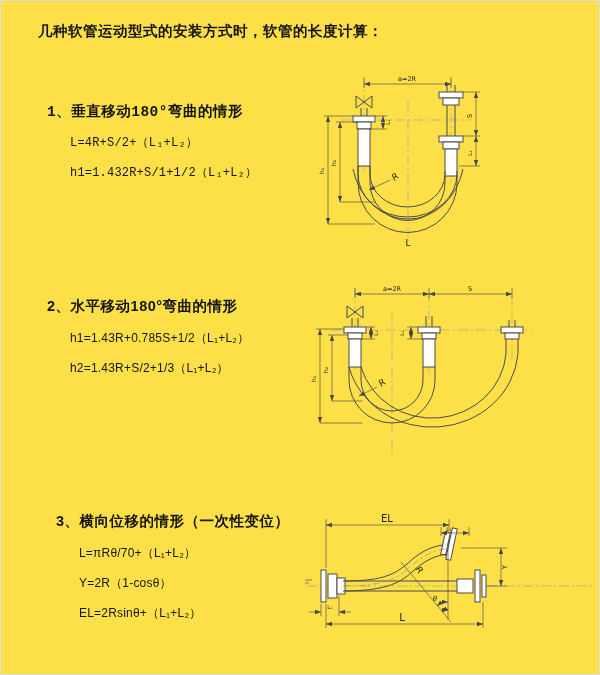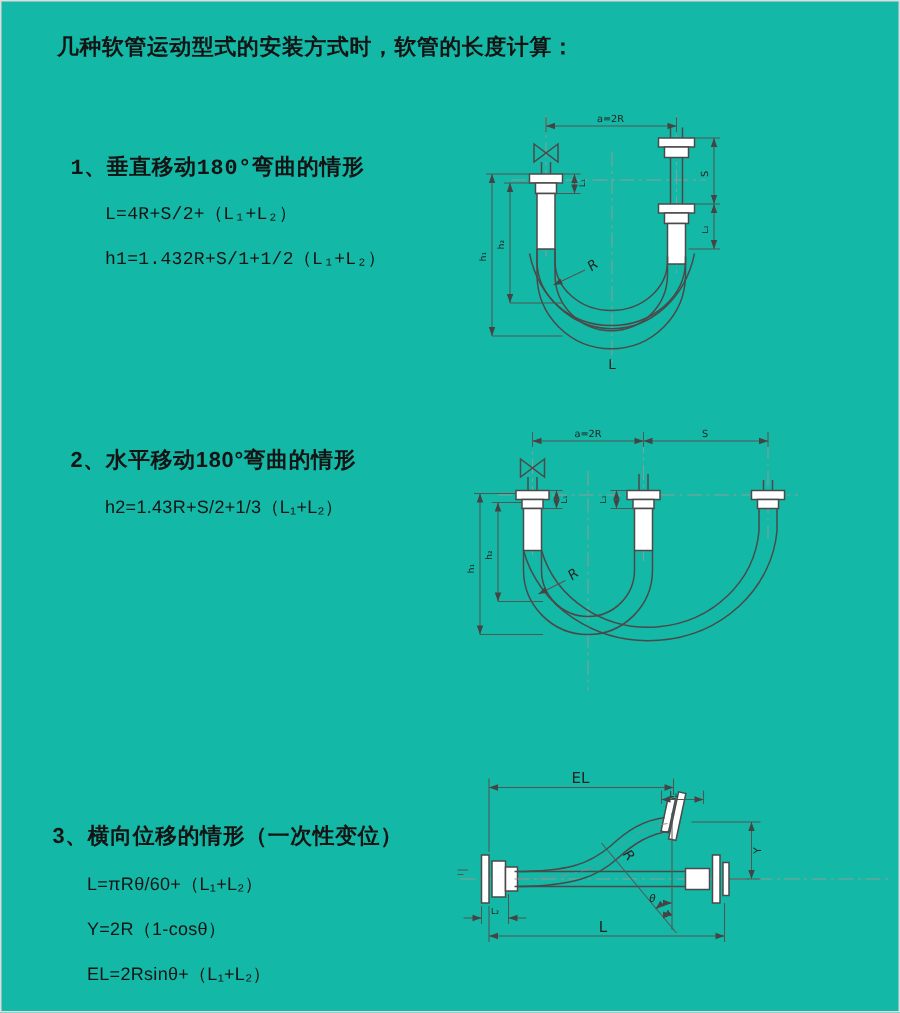--- a/index.html
+++ b/index.html
@@ -1,17 +1,17 @@
 <!DOCTYPE html>
 <html><head>
 <meta charset="utf-8">
 <style>
   html,body { margin:0; padding:0; }
   body { width:600px; height:675px; background:#f6f6f4; font-family:"Liberation Sans","DejaVu Sans",sans-serif; }
-  .page { position:relative; width:598px; height:673px; background:#14b8a6; border:1px solid #ddd; overflow:hidden; color:#141414; }
+  .page { position:relative; width:598px; height:673px; background:#fde047; border:1px solid #ddd; overflow:hidden; color:#141414; }
   .title { position:absolute; left:37px; top:21px; font-size:14.5px; font-weight:bold; letter-spacing:.5px; }
   .section { position:absolute; }
   .sec-heading { font-size:14.5px; font-weight:bold; letter-spacing:.5px; margin-bottom:7px; }
   .formulas { margin-left:23px; font-size:12px; line-height:30px; letter-spacing:.2px; }
   .diagram { position:absolute; }
   
   .ln   { stroke:#4a4a4a; stroke-width:1; fill:none; }
   .part { stroke:#4a4a4a; stroke-width:1; fill:#ffffff; }
   .dim  { stroke:#555; stroke-width:.7; fill:none; }
   .cl   { stroke:#9a9a9a; stroke-width:.6; fill:none; stroke-dasharray:10 3 2 3; }
@@ -105,20 +105,21 @@
       <line class="dim" x1="77" y1="109" x2="56" y2="119" marker-end="url(#arr1)"></line>
       <text class="dlabel" transform="rotate(-38 84 108)" x="84" y="108" font-size="9" font-style="italic" text-anchor="middle">R</text>
 
       <text class="dlabel" x="95" y="175" font-size="9" text-anchor="middle">L</text>
     </g>
   </svg>
 
   <div class="section" style="left:46px; top:296px;">
     <div class="sec-heading">2、水平移动180°弯曲的情形</div>
     <div class="formulas">
+      <div>h1=1.43R+0.785S+1/2（L₁+L₂）</div>
       <div>h2=1.43R+S/2+1/3（L₁+L₂）</div>
 
     </div>
   </div>
 
   <svg class="diagram" style="left:306px; top:283px;" width="292" height="188" viewBox="0 0 292 188">
     <defs>
       <marker id="arr2" viewBox="0 0 8 7" refX="7" refY="3.5" markerWidth="7" markerHeight="6" orient="auto-start-reverse" markerUnits="userSpaceOnUse">
         <path d="M0,1 L7,3.5 L0,6 Z" fill="#444"></path>
       </marker>
@@ -188,24 +189,24 @@
 
       <path class="dim" d="M111,43 H100 M116,55 H100"></path>
       <line class="dim" x1="104" y1="43" x2="104" y2="55" marker-start="url(#arr2)" marker-end="url(#arr2)"></line>
       <text class="dlabel" transform="rotate(-90 97 49)" x="97" y="49" font-size="5.5" text-anchor="middle">L₂</text>
 
       <line class="dim" x1="70" y1="103" x2="52" y2="112" marker-end="url(#arr2)"></line>
       <text class="dlabel" transform="rotate(-38 77 101)" x="77" y="101" font-size="9" font-style="italic" text-anchor="middle">R</text>
     </g>
   </svg>
 
-  <div class="section" style="left:34px; top:511px;margin-top:36px;">
+  <div class="section" style="left:55px; top:511px;">
     <div class="sec-heading">3、横向位移的情形（一次性变位）</div>
     <div class="formulas">
-      <div>L=πRθ/60+（L₁+L₂）</div>
+      <div>L=πRθ/70+（L₁+L₂）</div>
       <div>Y=2R（1-cosθ）</div>
       <div>EL=2Rsinθ+（L₁+L₂）</div>
     </div>
   </div>
 
   <svg class="diagram" style="left:298px; top:505px;" width="302" height="152" viewBox="0 0 302 152">
     <defs>
       <marker id="arr3" viewBox="0 0 8 7" refX="7" refY="3.5" markerWidth="7" markerHeight="6" orient="auto-start-reverse" markerUnits="userSpaceOnUse">
         <path d="M0,1 L7,3.5 L0,6 Z" fill="#444"></path>
       </marker>

